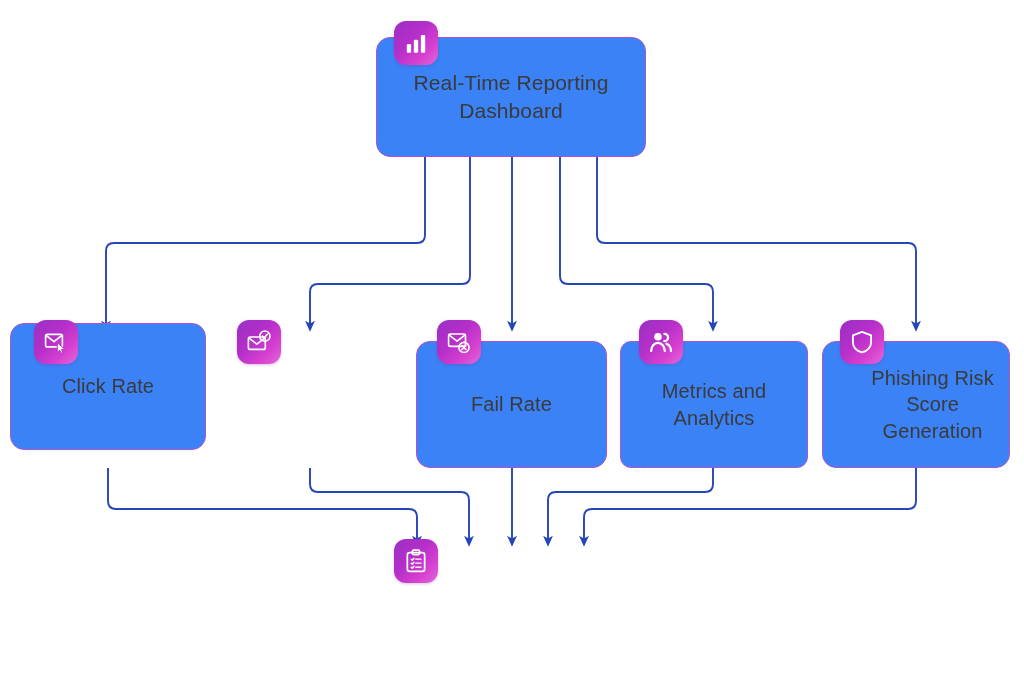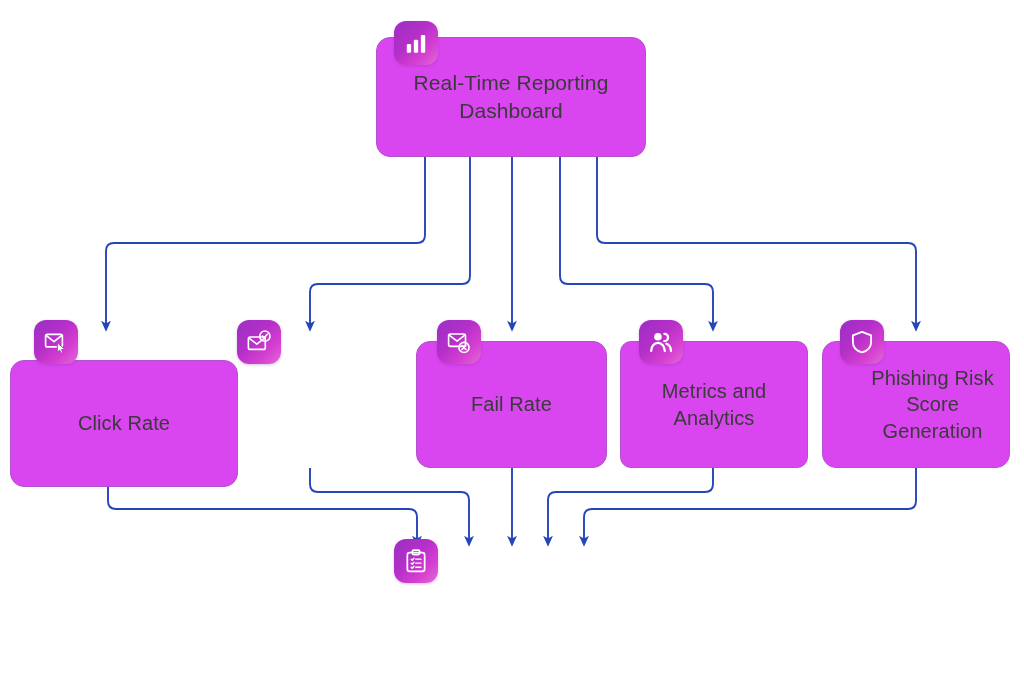--- a/index.html
+++ b/index.html
@@ -24,21 +24,21 @@
     position: absolute;
     left: 0;
     top: 0;
     width: 1024px;
     height: 696px;
     pointer-events: none;
   }
   .node {
     position: absolute;
     box-sizing: border-box;
-    background: #d946ef;
+    background: #3b82f6;
     border: 1.6px solid #b152cf;
     border-radius: 14px;
     display: flex;
     align-items: center;
     justify-content: center;
     text-align: center;
     z-index: 3;
   }
   .node-label {
     color: #3a3a3a;
@@ -64,21 +64,21 @@
   .node-icon svg {
     width: 26px;
     height: 26px;
     display: block;
   }
   
   #node-dashboard { left: 376px; top: 37px; width: 270px; height: 120px; }
   #node-dashboard .node-label { font-size: 21px; }
   #icon-dashboard { left: 394px; top: 21px; }
 
-  #node-click-rate { left: 10px; top: 360px; width: 228px; height: 127px; }
+  #node-click-rate { left: 10px; top: 323px; width: 196px; height: 127px; }
   #icon-click-rate { left: 34px; top: 320px; }
 
   #node-report-rate { left: 214px; top: 341px; width: 192px; height: 127px; }
   #icon-report-rate { left: 237px; top: 320px; }
 
   #node-fail-rate { left: 416px; top: 341px; width: 191px; height: 127px; }
   #icon-fail-rate { left: 437px; top: 320px; }
 
   #node-metrics { left: 620px; top: 341px; width: 188px; height: 127px; border-radius: 11px; }
   #icon-metrics { left: 639px; top: 320px; }

